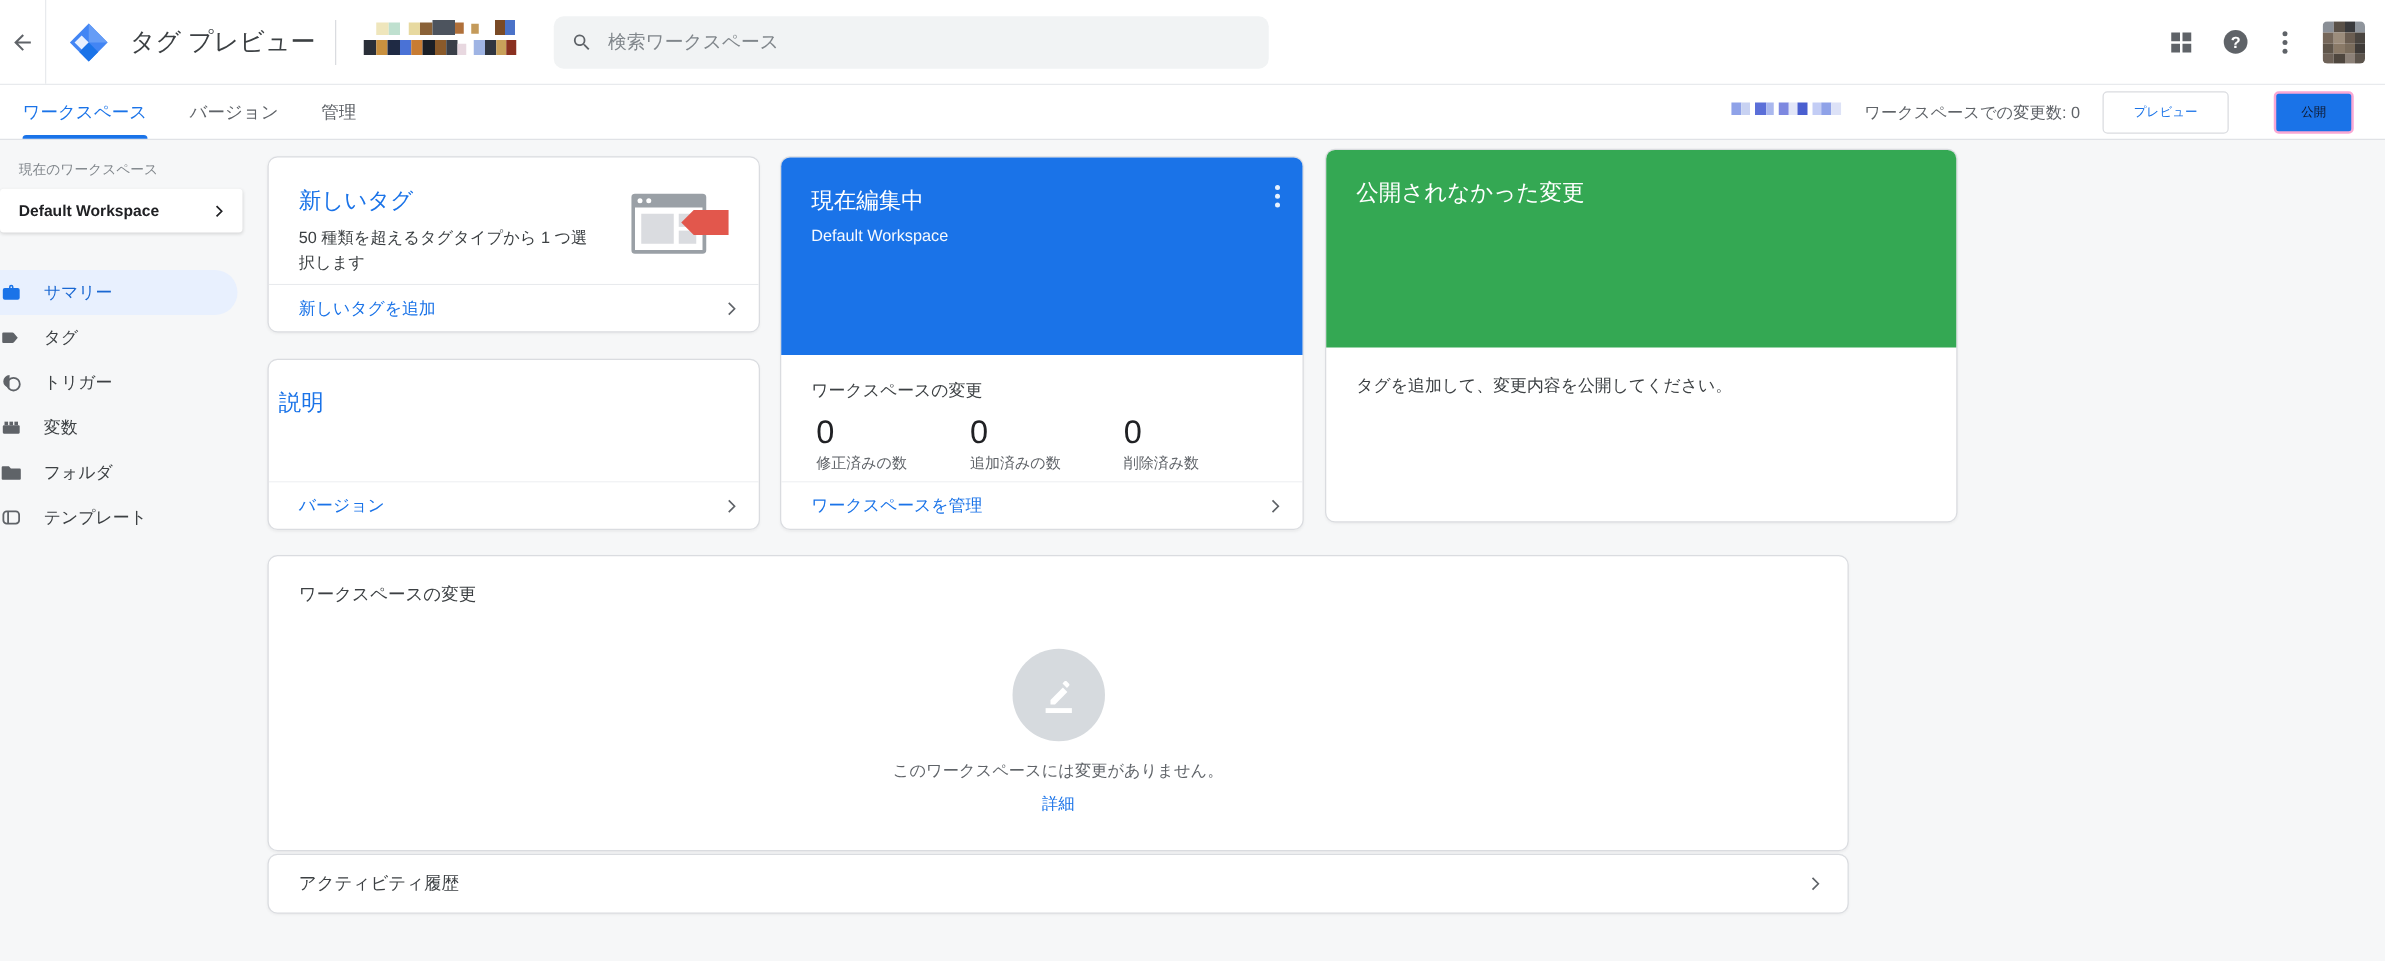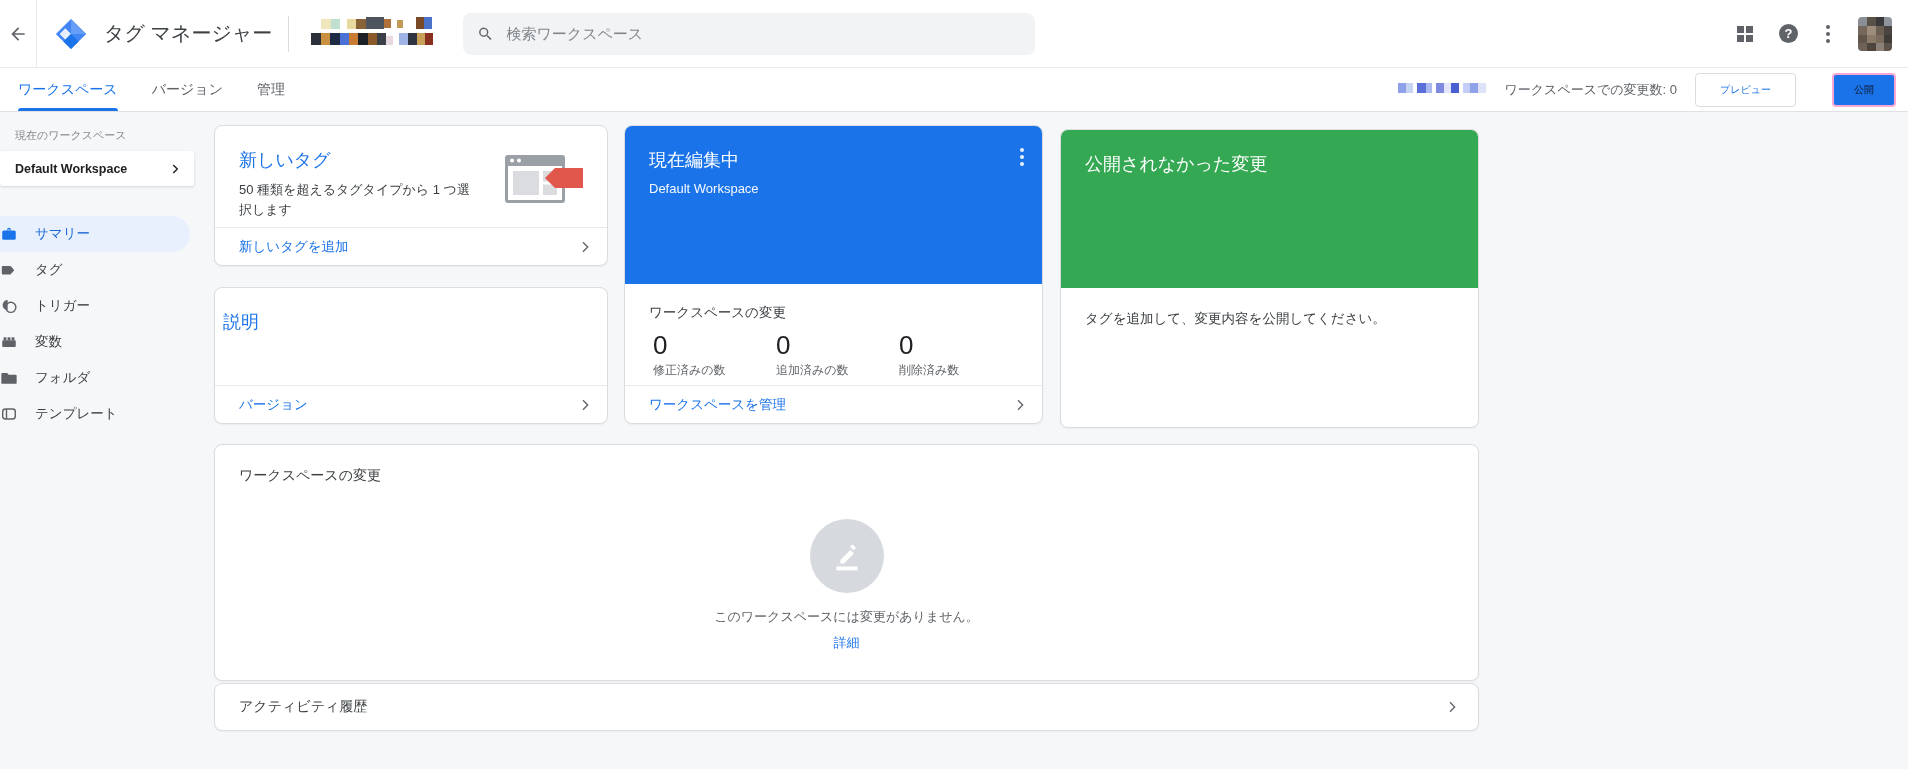--- a/index.html
+++ b/index.html
@@ -33,21 +33,21 @@
 
   
   #tab-bar { position:absolute; top:68px; left:0; width:100%; height:44px; background:#fff;
              border-bottom:1px solid #e0e2e6; display:flex; align-items:center; }
   .tabs { display:flex; align-items:center; padding-left:18px; height:100%; }
   .tab { position:relative; height:100%; display:flex; align-items:center; margin-right:34px;
          font-size:14px; color:#5f6368; cursor:pointer; white-space:nowrap; }
   .tab.active { color:#1a73e8; }
   .tab.active::after { content:""; position:absolute; left:0; right:0; bottom:0; height:3px;
                        background:#1a73e8; border-radius:3px 3px 0 0; }
-  .tabbar-right { margin-left:auto; display:flex; align-items:center; gap:18px; padding-right:12px; }
+  .tabbar-right { margin-left:auto; display:flex; align-items:center; gap:18px; padding-right:25px; }
   .changes-count { font-size:13px; color:#5f6368; white-space:nowrap; }
   .btn { height:34px; border-radius:4px; font-size:10px; font-family:Liberation Sans, sans-serif; cursor:pointer; white-space:nowrap; }
   .btn-preview { background:#fff; border:1px solid #dadce0; color:#1a73e8; padding:0 24px; }
   .btn-publish { background:#1a73e8; border:2px solid #f9a8d4; color:#0f172a; padding:0 20px; margin-left:18px; }
 
   
   #sidebar { position:absolute; top:112px; left:0; width:195px; bottom:0; }
   .sb-label { margin:16px 0 0 15px; font-size:11px; color:#80868b; }
   .ws-selector { margin-top:8px; width:194px; height:35px; background:#fff; border-radius:3px;
                  box-shadow:0 1px 3px rgba(0,0,0,.14); display:flex; align-items:center;
@@ -80,21 +80,21 @@
   .card-head h2 { font-size:18px; font-weight:normal; color:#fff; }
   .card-head .sub { font-size:13px; color:rgba(255,255,255,.96); margin-top:9px; }
   .kebab-white { position:absolute; top:20px; right:16px; }
   .kebab-white i { background:#fff; opacity:.9; }
   .stats-heading { font-size:13.5px; color:#3c4043; margin:20px 0 0 24px; }
   .stats-row { display:flex; margin:8px 0 0 28px; }
   .stat { width:123px; }
   .stat .v { font-size:26px; color:#202124; line-height:1.2; }
   .stat .l { font-size:12px; color:#5f6368; margin-top:1px; }
 
-  #card-unpublished { left:1060px; top:129px; width:419px; height:299px; }
+  #card-unpublished { left:1060px; top:119px; width:506px; height:299px; }
   #card-unpublished .body-text { font-size:13.5px; color:#3c4043; margin:22px 24px 0 24px; }
 
   #card-description { left:214px; top:287px; width:394px; height:137px; }
   #card-description h2 { font-size:18px; font-weight:normal; color:#1a73e8; margin:22px 0 0 8px; }
 
   
   #changes-panel { left:214px; top:444px; width:1265px; height:237px; }
   #changes-panel .panel-title { font-size:14px; color:#3c4043; margin:22px 0 0 24px; }
   .empty-state { position:absolute; top:74px; left:0; right:0; text-align:center; }
   .empty-circle { width:74px; height:74px; border-radius:50%; background:#d6dade;
@@ -117,21 +117,21 @@
       <svg width="20" height="20" viewBox="0 0 24 24">
           <path d="M20 11H7.8l5.6-5.6L12 4l-8 8 8 8 1.4-1.4L7.8 13H20z" fill="#5f6368"></path>
         </svg>
     </div>
     <svg class="gtm-logo" viewBox="0 0 36 36">
       <path d="M18 2 L34 18 L18 34 L2 18 Z" fill="#4285f4"></path>
       <path d="M18 2 L34 18 L18 18 Z" fill="#669df6"></path>
       <path d="M12 12 L18 18 L12 24 L6 18 Z" fill="#e8f0fe"></path>
       <path d="M18 18 L26 26 L18 34 L10 26 Z" fill="#1a73e8"></path>
     </svg>
-    <div class="app-title">タグ マネージャー</div>
+    <div class="app-title">タグ プレビュー</div>
     <div class="vdivider"></div>
 
     <div class="mosaic">
       <svg width="132" height="36" viewBox="0 0 132 36">
         <rect x="18" y="5" width="10" height="10" fill="#efe6bc"></rect>
           <rect x="28" y="5" width="9" height="10" fill="#bfe0cf"></rect>
         <rect x="44" y="5" width="9" height="10" fill="#e7d9a0"></rect>
           <rect x="53" y="5" width="10" height="10" fill="#8a6238"></rect>
         <rect x="63" y="3" width="18" height="12" fill="#4d545e"></rect>
           <rect x="81" y="5" width="7" height="9" fill="#b0703a"></rect>

